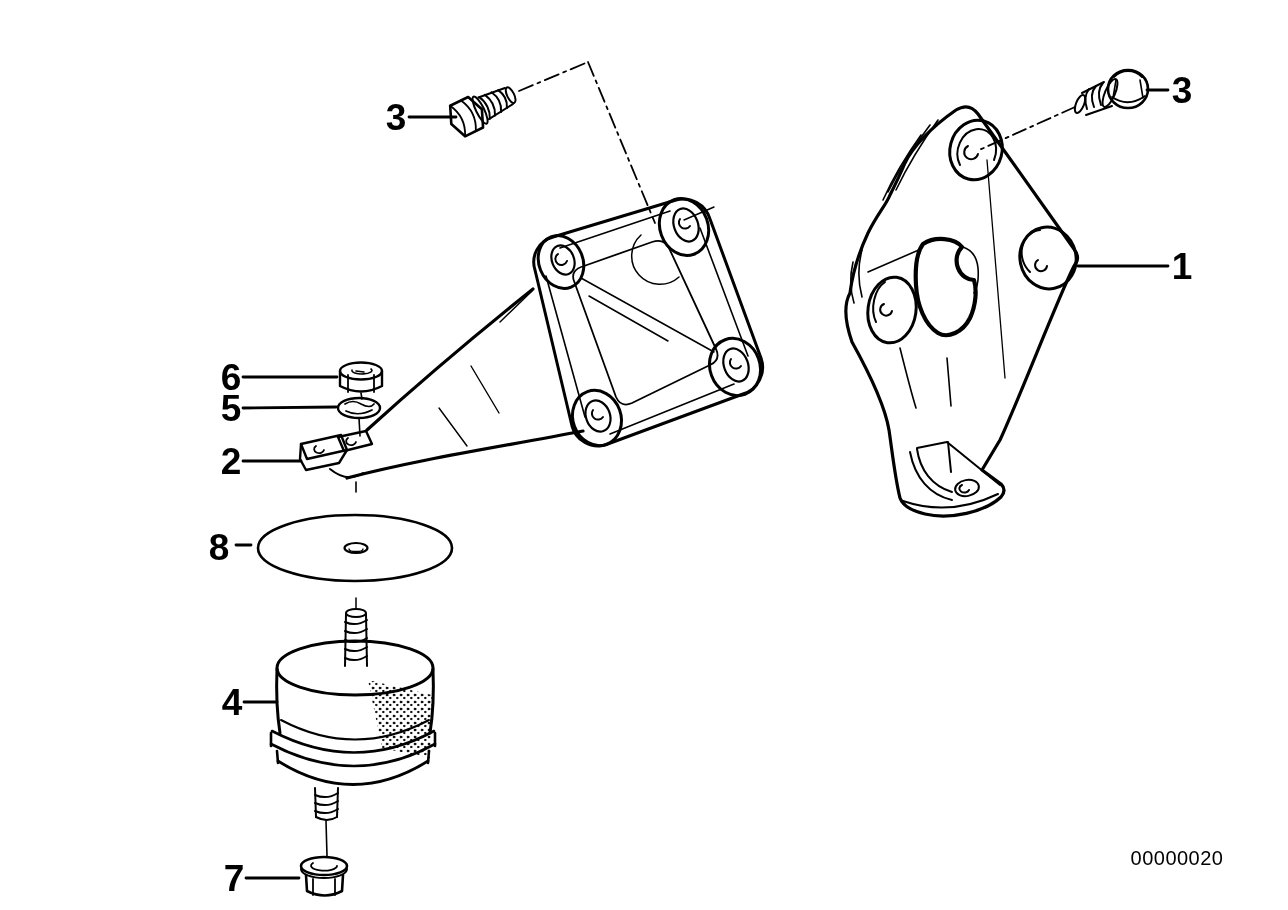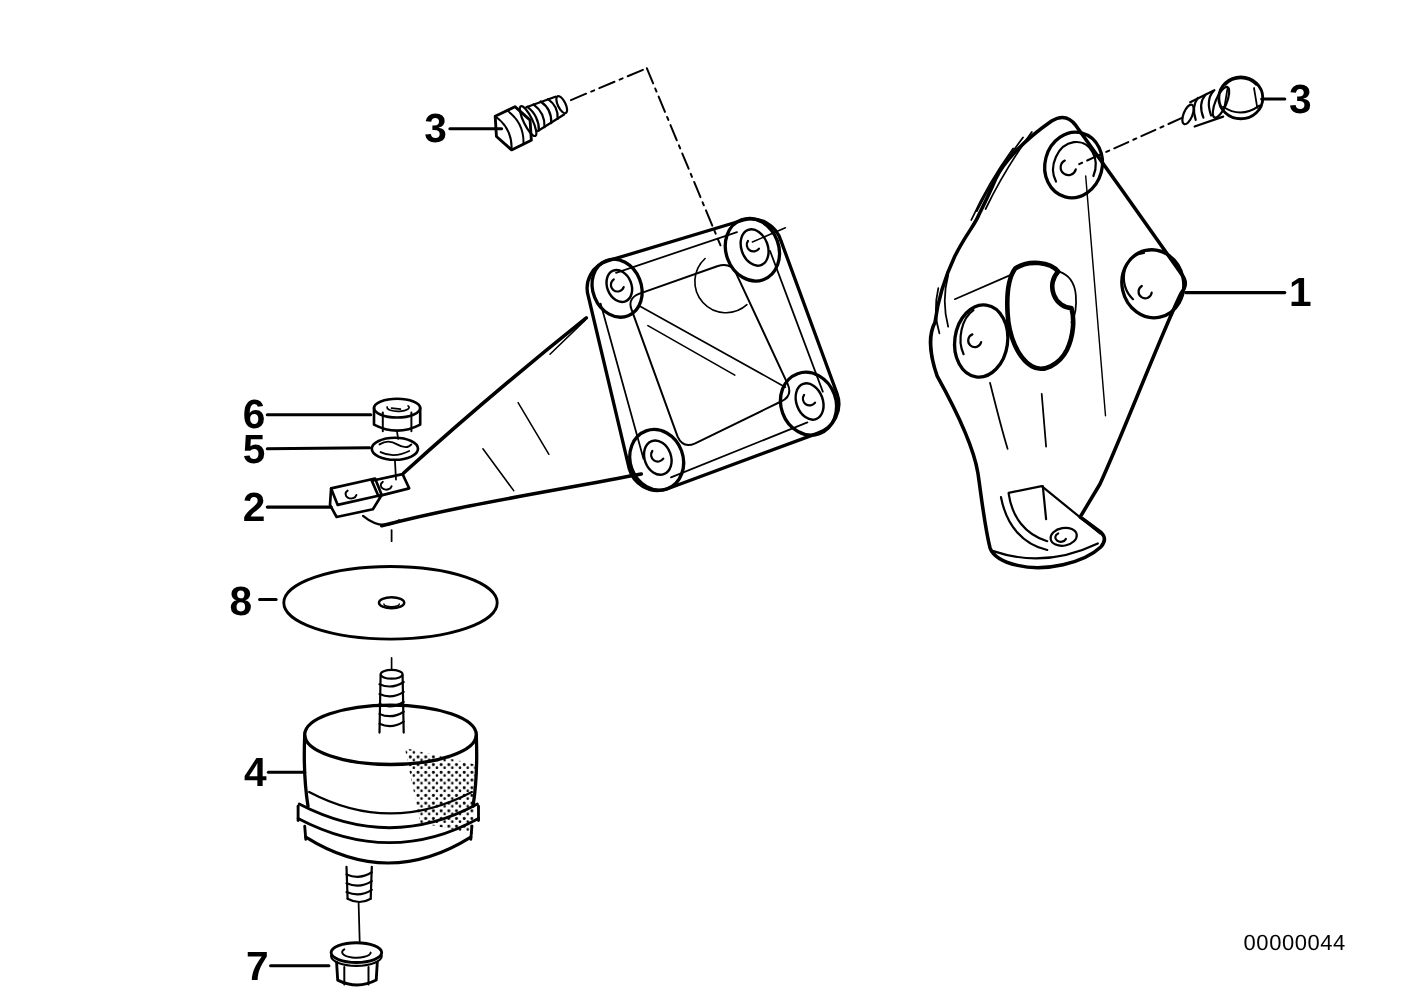--- a/index.html
+++ b/index.html
@@ -300,15 +300,15 @@
   <div class="callout" style="left:396px; top:117px;">3</div>
   <div class="callout" style="left:231px; top:377px;">6</div>
   <div class="callout" style="left:231px; top:408px;">5</div>
   <div class="callout" style="left:231px; top:461px;">2</div>
   <div class="callout" style="left:219px; top:547px;">8</div>
   <div class="callout" style="left:232px; top:702px;">4</div>
   <div class="callout" style="left:234px; top:878px;">7</div>
   <div class="callout" style="left:1182px; top:90px;">3</div>
   <div class="callout" style="left:1182px; top:266px;">1</div>
 
-  <div class="doc-number" style="left:1177px; top:858px;">00000044</div>
+  <div class="doc-number" style="left:1177px; top:858px;">00000020</div>
 
 </div>
 
 </body></html>

